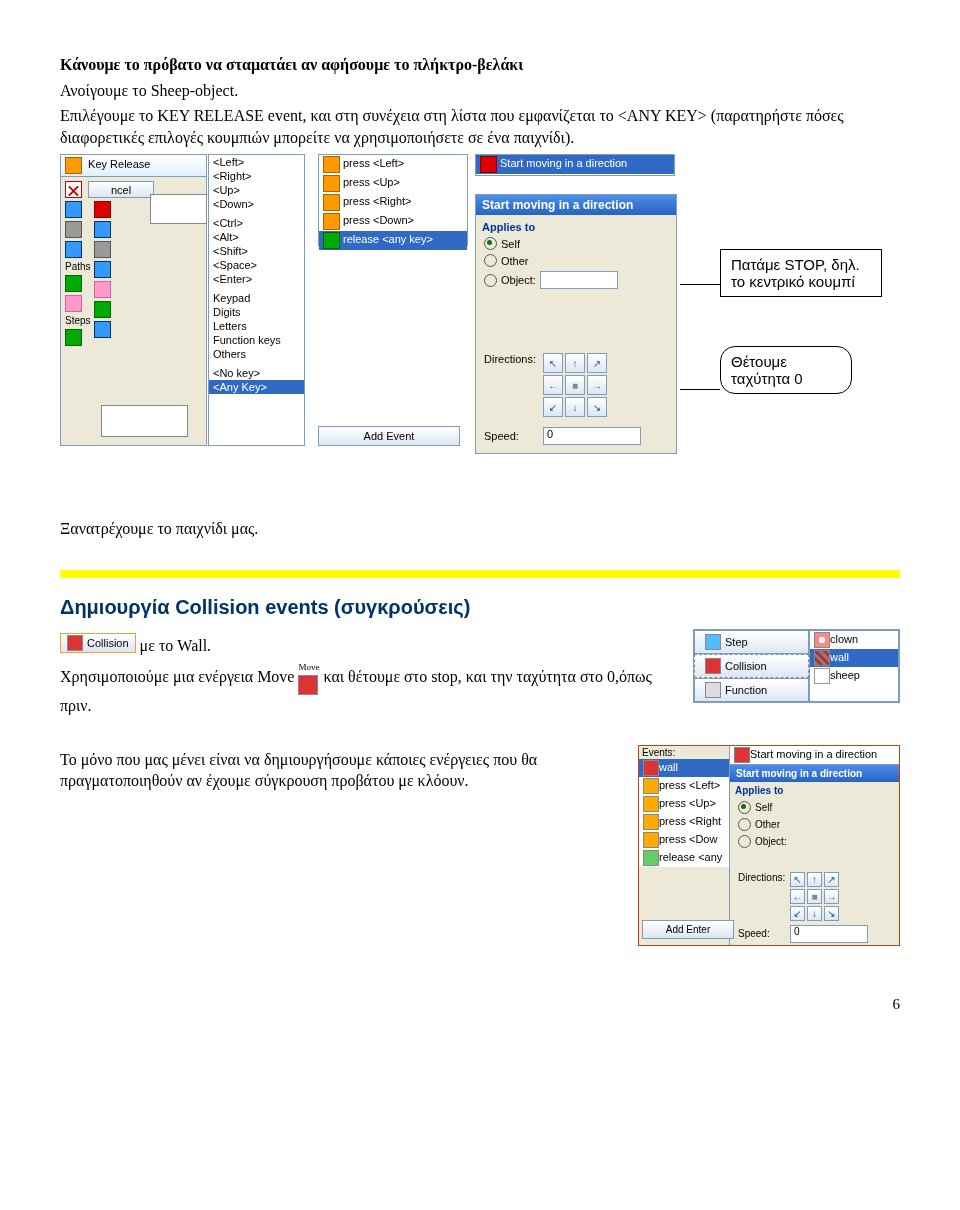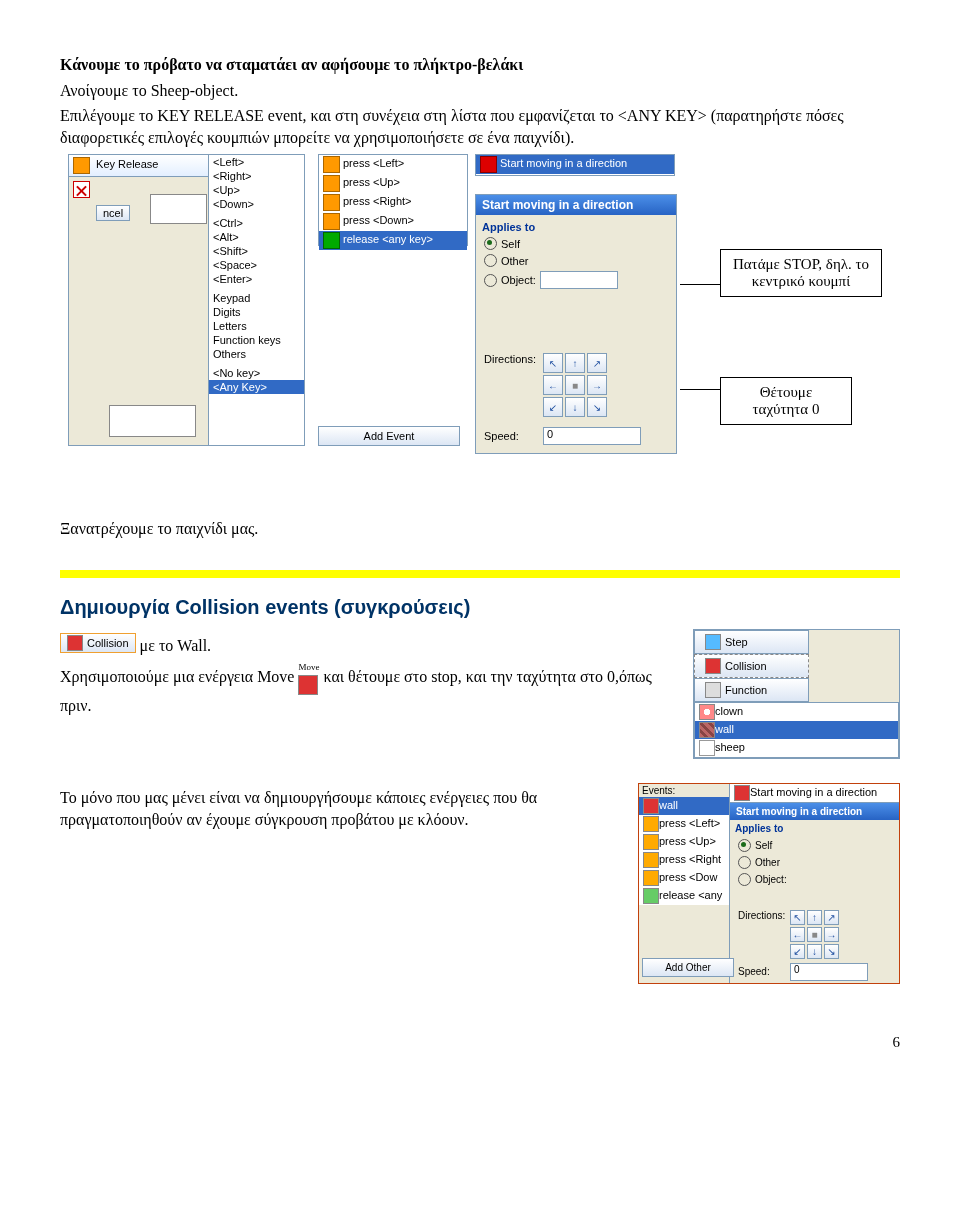--- a/index.html
+++ b/index.html
@@ -94,23 +94,22 @@
     display:flex;align-items:center;justify-content:center;font-size:10px;color:#2050a0;
   }
   .dir-btn.center{color:#888;}
   .gm-btn {
     border:1px solid #7f9db9; background:linear-gradient(#fff,#dce6f4);
     padding:3px 10px; font-size:11px; font-family:Tahoma,sans-serif;
     display:inline-flex; align-items:center; gap:4px;
   }
   .callout {
     border:1px solid #000; background:#fff; padding:6px 10px;
-    font-family:Liberation Serif, serif; font-size:15px;
+    font-family:Liberation Sans, sans-serif; font-size:15px;
     position:absolute;
-    text-align:center;
   }
   .callout-line {
     border-top:1px solid #000; position:absolute;
   }
   .arrow-block {
     position:absolute; background:#fff; border:1px solid #888;
   }
 
   .mini-icon { width:14px;height:14px;display:inline-block;vertical-align:middle;border:1px solid #888;}
   .mi-red{background:#d33;}
@@ -127,29 +126,50 @@
 </style>
 </head>
 <body>
 
 <p class="bold">Κάνουμε το πρόβατο να σταματάει αν αφήσουμε το πλήκτρο-βελάκι</p>
 <p>Ανοίγουμε το Sheep-object.</p>
 <p>Επιλέγουμε το KEY RELEASE event, και στη συνέχεια στη λίστα που εμφανίζεται το &lt;ANY KEY&gt; (παρατηρήστε πόσες διαφορετικές επιλογές κουμπιών μπορείτε να χρησιμοποιήσετε σε ένα παιχνίδι).</p>
 
 <div style="position:relative; height:330px; margin-top:6px;">
 
-  <div class="gm-panel" style="position:absolute; left:8px; top:0; width:145px; height:290px;">
+  <div class="gm-panel" style="position:absolute; left:0; top:0; width:145px; height:290px;">
     <div style="background:linear-gradient(#fff,#e3efff);border-bottom:1px solid #7f9db9;padding:2px 4px;">
       <span class="gm-icon ic-orange"></span>
       <span style="font-size:11px;">Key Release</span>
     </div>
     <div style="padding:4px;">
       <div style="display:flex;gap:3px;margin-bottom:3px;">
         <span class="gm-icon ic-x"></span>
-        <span class="gm-btn" style="padding:1px 6px;margin-top:24px;">ncel</span>
+        <span class="gm-btn" style="padding:1px 22px;">ncel</span>
+      </div>
+      <div style="display:flex;gap:3px;">
+        <div style="display:flex;flex-direction:column;gap:3px;">
+          <span class="gm-icon ic-blue"></span>
+          <span class="gm-icon ic-grey"></span>
+          <span class="gm-icon ic-blue"></span>
+          <span style="font-size:10px;">Paths</span>
+          <span class="gm-icon ic-green"></span>
+          <span class="gm-icon ic-pink"></span>
+          <span style="font-size:10px;">Steps</span>
+          <span class="gm-icon ic-green"></span>
+        </div>
+        <div style="display:flex;flex-direction:column;gap:3px;">
+          <span class="gm-icon ic-red"></span>
+          <span class="gm-icon ic-blue"></span>
+          <span class="gm-icon ic-grey"></span>
+          <span class="gm-icon ic-blue"></span>
+          <span class="gm-icon ic-pink"></span>
+          <span class="gm-icon ic-green"></span>
+          <span class="gm-icon ic-blue"></span>
+        </div>
       </div>
     </div>
 
     <div class="arrow-block" style="left:40px;top:250px;width:85px;height:30px;"></div>
   </div>
 
   <div class="gm-list" style="position:absolute; left:148px; top:0; width:95px; height:290px; overflow:hidden;">
     <div class="gm-list-item">&lt;Left&gt;</div>
     <div class="gm-list-item">&lt;Right&gt;</div>
     <div class="gm-list-item">&lt;Up&gt;</div>
@@ -224,21 +244,21 @@
         <span class="txt-in" style="width:90px;">0</span>
       </div>
     </div>
   </div>
 
   <div class="callout" style="left:660px; top:95px; width:140px;">
     <span>Πατάμε STOP, δηλ. το κεντρικό κουμπί</span>
   </div>
   <div class="callout-line" style="left:620px; top:130px; width:40px;"></div>
 
-  <div class="callout" style="left:660px; top:223px; width:110px;">
+  <div class="callout" style="left:660px; top:192px; width:110px;border-radius:15px;">
     <span>Θέτουμε</span><br><span>ταχύτητα 0</span>
   </div>
   <div class="callout-line" style="left:620px; top:235px; width:40px;"></div>
 
   <div class="arrow-block" style="left:90px; top:40px; width:55px; height:28px;"></div>
 </div>
 
 <p style="margin-top:34px;">Ξανατρέχουμε το παιχνίδι μας.</p>
 
 <div class="yellow-bar"></div>
@@ -258,21 +278,21 @@
       <span>Χρησιμοποιούμε μια ενέργεια Move</span>
       <span style="display:inline-block;vertical-align:middle;">
         <span style="font-size:9px;font-family:Tahoma;display:block;text-align:center;">Move</span>
         <span class="mini-icon mi-red" style="width:18px;height:18px;"></span>
       </span>
       <span> και θέτουμε στο stop, και την ταχύτητα στο 0,όπως πριν.</span>
     </p>
   </div>
 
   <div class="gm-panel" style="width:205px;">
-    <div style="display:flex;flex-direction:column;">
+    <div style="display:flex;">
       <div style="flex:1;">
         <div class="gm-btn" style="width:93px;justify-content:flex-start;">
             <span class="mini-icon mi-blue"></span>
             <span>Step</span>
           </div>
         <div class="gm-btn" style="width:93px;justify-content:flex-start;border:1px dashed #888;">
             <span class="mini-icon mi-red"></span>
             <span>Collision</span>
           </div>
         <div class="gm-btn" style="width:93px;justify-content:flex-start;">
@@ -299,21 +319,21 @@
         <div style="padding:1px 3px;font-size:10px;">Events:</div>
         <div class="gm-list" style="border:none;">
           <div class="gm-list-item sel"><span class="mini-icon mi-red"></span><span>wall</span></div>
           <div class="gm-list-item"><span class="mini-icon" style="background:#fa0;"></span><span>press &lt;Left&gt;</span></div>
           <div class="gm-list-item"><span class="mini-icon" style="background:#fa0;"></span><span>press &lt;Up&gt;</span></div>
           <div class="gm-list-item"><span class="mini-icon" style="background:#fa0;"></span><span>press &lt;Right</span></div>
           <div class="gm-list-item"><span class="mini-icon" style="background:#fa0;"></span><span>press &lt;Dow</span></div>
           <div class="gm-list-item"><span class="mini-icon" style="background:#6c6;"></span><span>release &lt;any</span></div>
         </div>
         <div style="height:50px;"></div>
-        <div class="gm-btn" style="width:70px;font-size:10px;justify-content:center;margin:3px;">Add Other</div>
+        <div class="gm-btn" style="width:70px;font-size:10px;justify-content:center;margin:3px;">Add Enter</div>
       </div>
 
       <div style="flex:1;">
         <div class="gm-list" style="border:none;border-bottom:1px solid #7f9db9;">
           <div class="gm-list-item"><span class="mini-icon mi-red"></span><span>Start moving in a direction</span></div>
         </div>
         <div class="blue-bar" style="font-size:10px;">Start moving in a direction</div>
         <div style="padding:3px 5px;color:#003399;font-weight:bold;font-size:10px;">Applies to</div>
         <div class="field-row">
             <span class="radio checked"></span>

